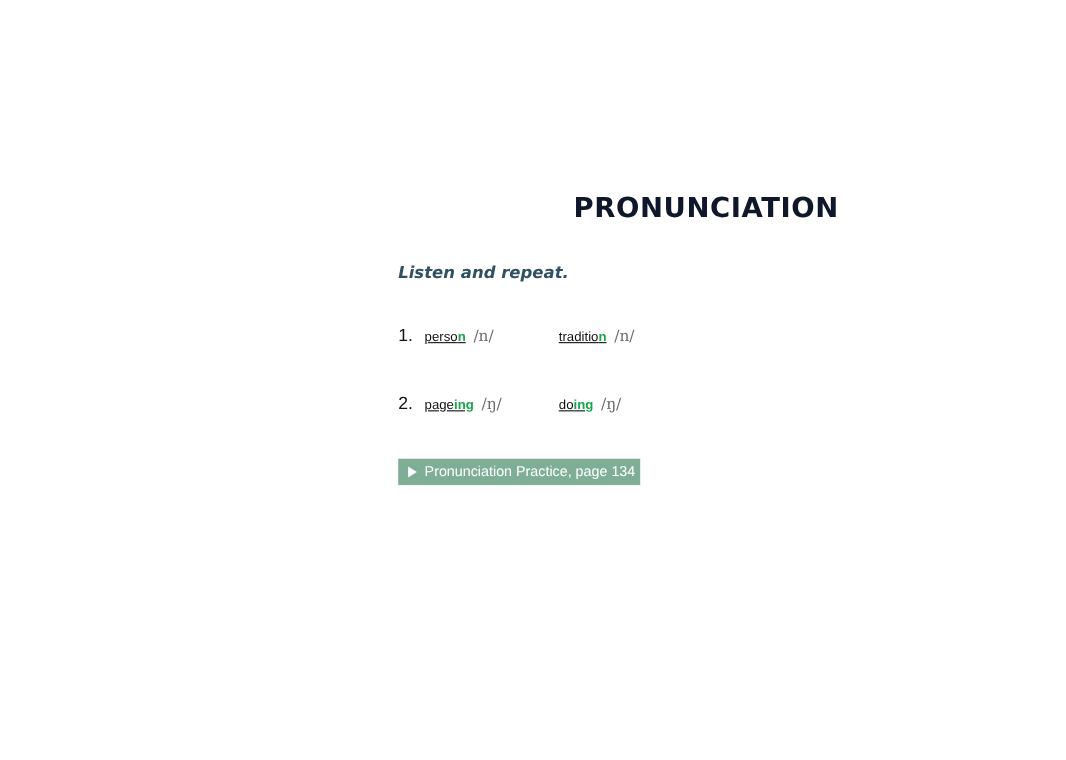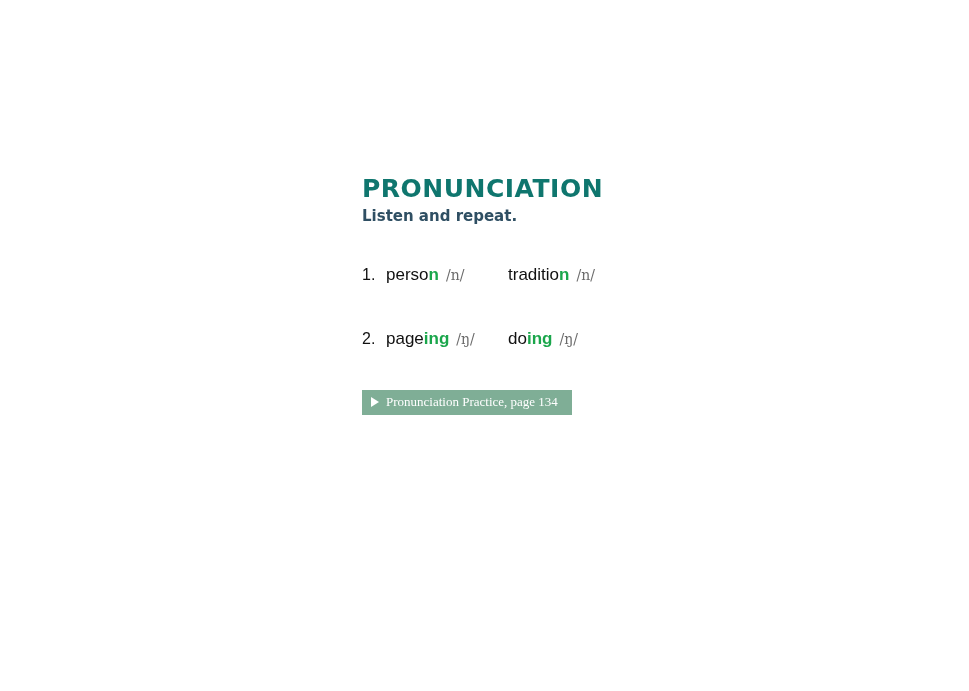--- a/index.html
+++ b/index.html
@@ -22,30 +22,32 @@
     position: absolute;
     left: 362px;
     top: 175px;
     width: 560px;
   }
   .section-title {
     font-family: "DejaVu Sans", sans-serif;
     font-size: 25px;
     font-weight: bold;
     letter-spacing: 0.5px;
-    color: #0f766e;
-    margin: 0 0 4px 0;
+    color: #0f172a;
+    margin: 0 0 36px 0;
     line-height: 1.1;
+    text-align: center;
   }
   .instruction {
     font-family: "DejaVu Sans", sans-serif;
     font-size: 15px;
     font-weight: bold;
     color: #2f4f63;
     margin: 0 0 40px 0;
+    font-style: italic;
   }
   .item-row {
     display: flex;
     align-items: baseline;
     margin-bottom: 44px;
   }
   .item-num {
     width: 24px;
     font-size: 16px;
     color: #111111;
@@ -53,44 +55,44 @@
   }
   .word-block {
     display: flex;
     align-items: baseline;
   }
   .word-block.first {
     width: 122px;
     flex: 0 0 auto;
   }
   .word {
-    font-size: 17px;
+    font-size: 12px;
     color: #111111;
     white-space: nowrap;
+    text-decoration: underline;
   }
   .hl {
     color: #1aa64b;
     font-weight: bold;
   }
   .ipa {
     font-family: "DejaVu Serif", serif;
     font-size: 14px;
     color: #6b6b6b;
     margin-left: 7px;
     white-space: nowrap;
   }
   .practice-bar {
     display: inline-flex;
     align-items: center;
     background: #7fae96;
     color: #ffffff;
     font-size: 13px;
-    padding: 4px 14px 5px 9px;
+    padding: 4px 4px 5px 9px;
     margin-top: -8px;
-    font-family: Liberation Serif, serif;
   }
   .practice-bar .tri {
     display: inline-block;
     width: 0;
     height: 0;
     border-top: 5px solid transparent;
     border-bottom: 5px solid transparent;
     border-left: 8px solid #ffffff;
     margin-right: 7px;
   }

